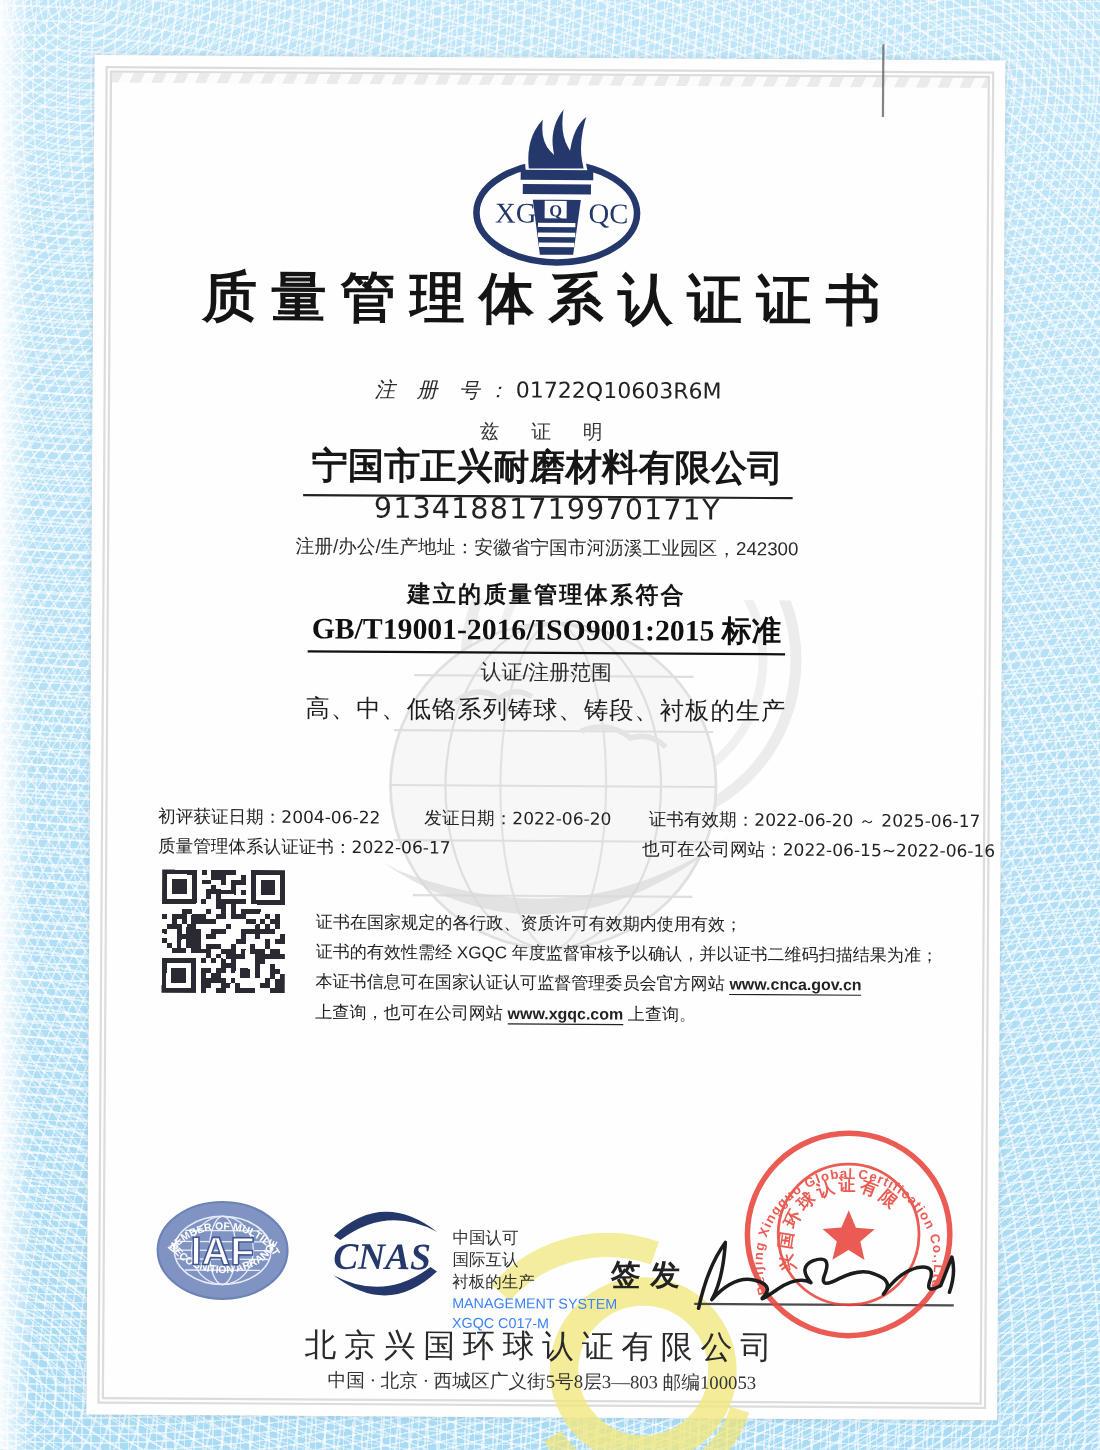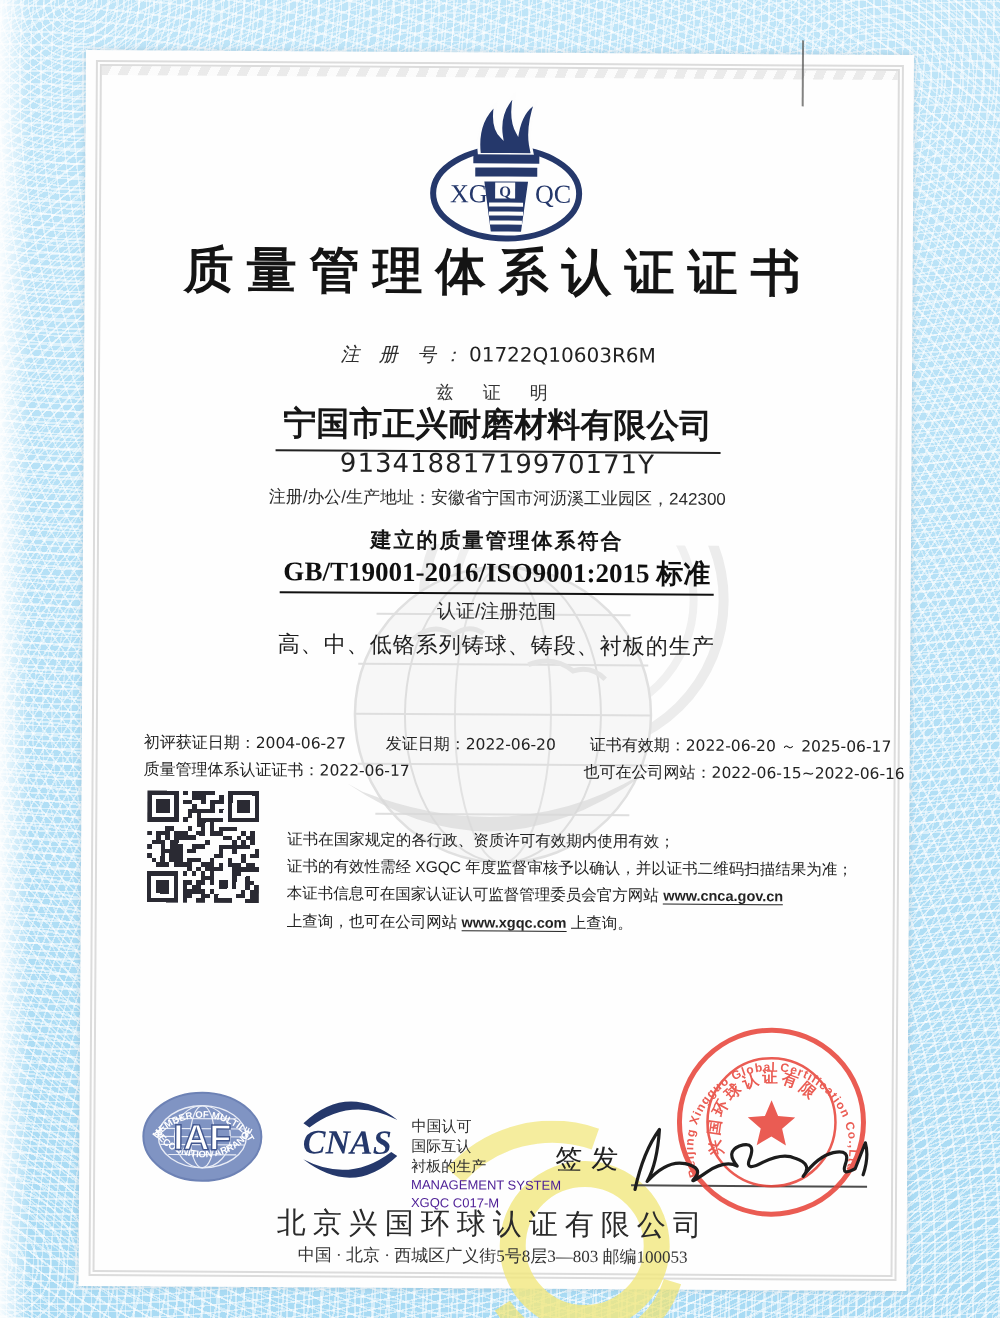--- a/index.html
+++ b/index.html
@@ -51,22 +51,22 @@
   .dates b{font-weight:normal;text-align:center;}
   .dval{font-family:"DejaVu Sans",sans-serif;font-size:15.5px;}
 
   .qr{left:66px;top:740px;width:112px;height:112px;}
   .notes{left:206px;top:774px;width:610px;font-size:15.5px;line-height:27px;color:#232323;}
   .notes .lnk{font-weight:bold;border-bottom:1.5px solid #222;font-family:Liberation Sans, sans-serif;font-size:14.5px;}
 
   .iaf{left:62px;top:1040px;width:122px;height:92px;}
   .cnas{left:206px;top:1046px;width:124px;height:84px;}
   .cnastext{left:332px;top:1064px;font-size:15px;line-height:20px;color:#2e2e2e;}
-  .cnastext .en{font-size:13px;color:#4c1d95;line-height:18px;}
-  .signlabel{left:476px;top:1088px;font-size:27px;letter-spacing:9px;color:#222;}
+  .cnastext .en{font-size:13px;color:#3b82f6;line-height:18px;}
+  .signlabel{left:476px;top:1088px;font-size:27px;letter-spacing:9px;color:#222;font-weight:bold;}
   .signline{left:552px;top:1131px;width:236px;height:2px;background:#4c4c4c;}
   .stampwrap{left:586px;top:962px;width:212px;height:212px;opacity:.88;}
   .sigwrap{left:528px;top:1058px;width:300px;height:92px;}
   .issuer{top:1152px;font-size:29px;letter-spacing:7px;color:#2a2a2a;font-family:"Liberation Serif","DejaVu Serif",serif;}
   .issueraddr{top:1192px;font-size:17px;color:#333;font-family:"Liberation Serif","DejaVu Serif",serif;}
   .globe{left:236px;top:492px;width:440px;height:350px;pointer-events:none;}
   .yellowmark{left:346px;top:1068px;width:310px;height:200px;pointer-events:none;}
   .content{position:relative;z-index:2;}
 </style>
 </head>
@@ -132,21 +132,21 @@
     <div class="abs ctr sysline">建立的质量管理体系符合</div>
 
     <div class="abs ctr standard">
       <span>GB/T19001-2016/ISO9001:2015 标准</span>
     </div>
 
     <div class="abs ctr scopelabel">认证/注册范围</div>
     <div class="abs ctr scopetext">高、中、低铬系列铸球、铸段、衬板的生产</div>
 
     <div class="abs dates d-r1 d-c1">
-      <b>初评获证日期：</b><span class="dval">2004-06-27</span>
+      <b>初评获证日期：</b><span class="dval">2004-06-22</span>
     </div>
     <div class="abs dates d-r1 d-c2">
       <b>发证日期：</b><span class="dval">2022-06-20</span>
     </div>
     <div class="abs dates d-r1 d-c3">
       <b>证书有效期：</b><span class="dval">2022-06-20 ～ 2025-06-17</span>
     </div>
     <div class="abs dates d-r2 d-c1">
       <b>质量管理体系认证证书：</b><span class="dval">2022-06-17</span>
     </div>

